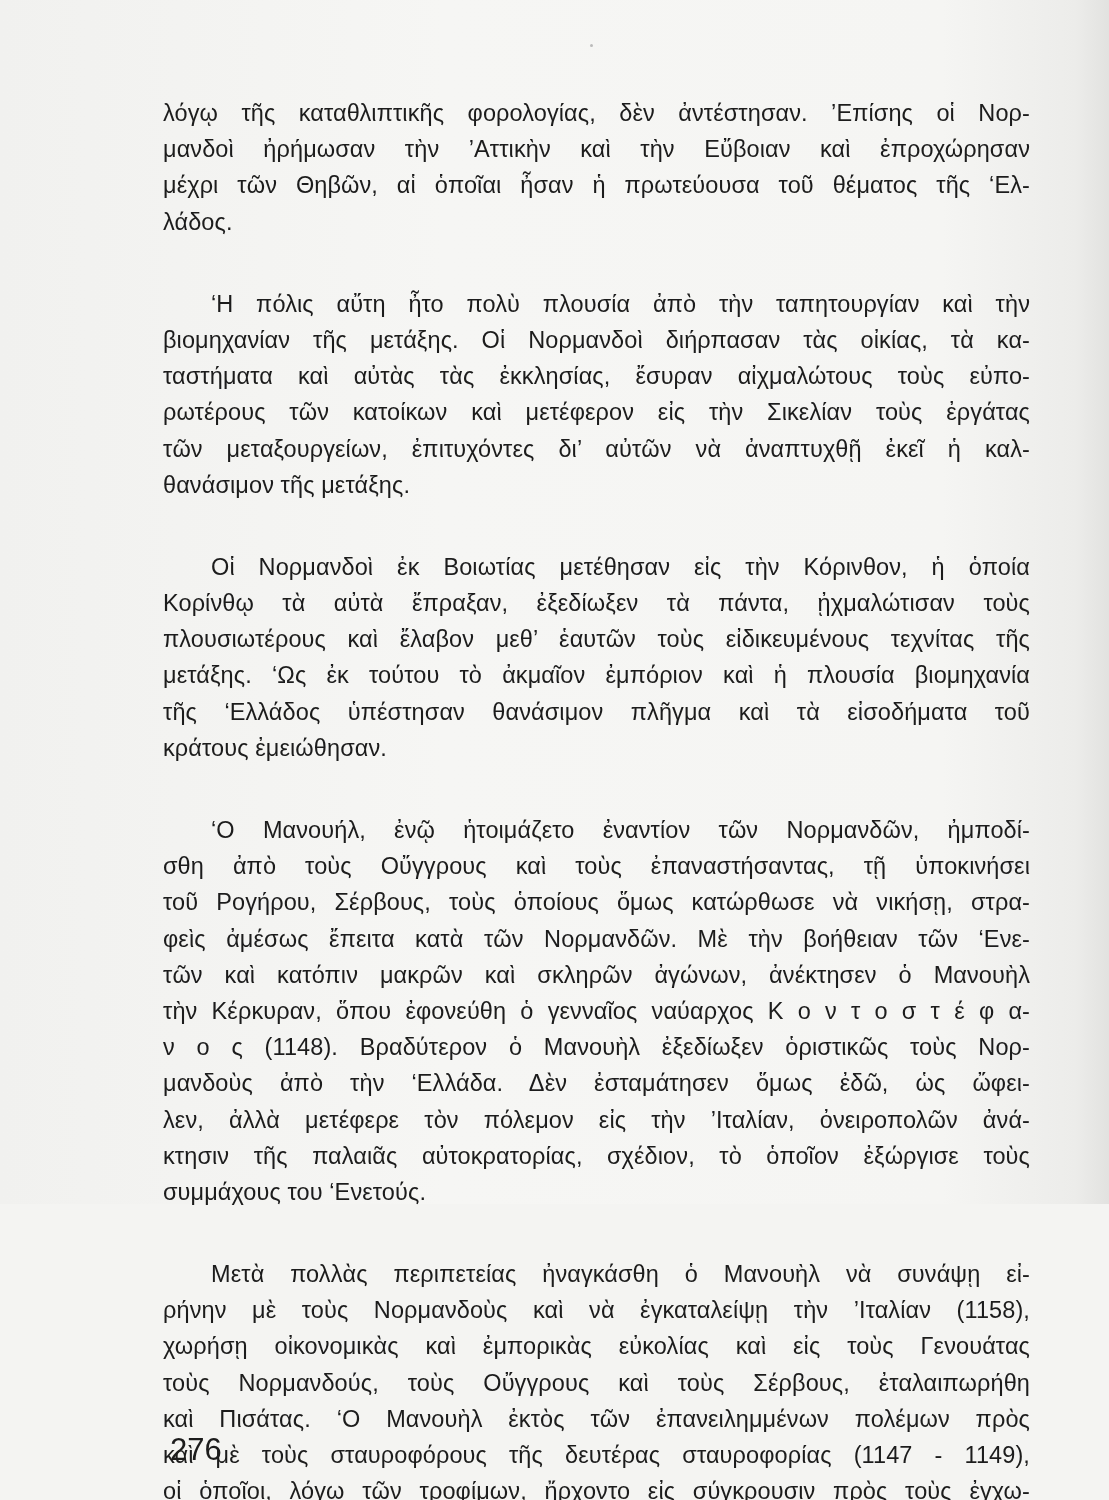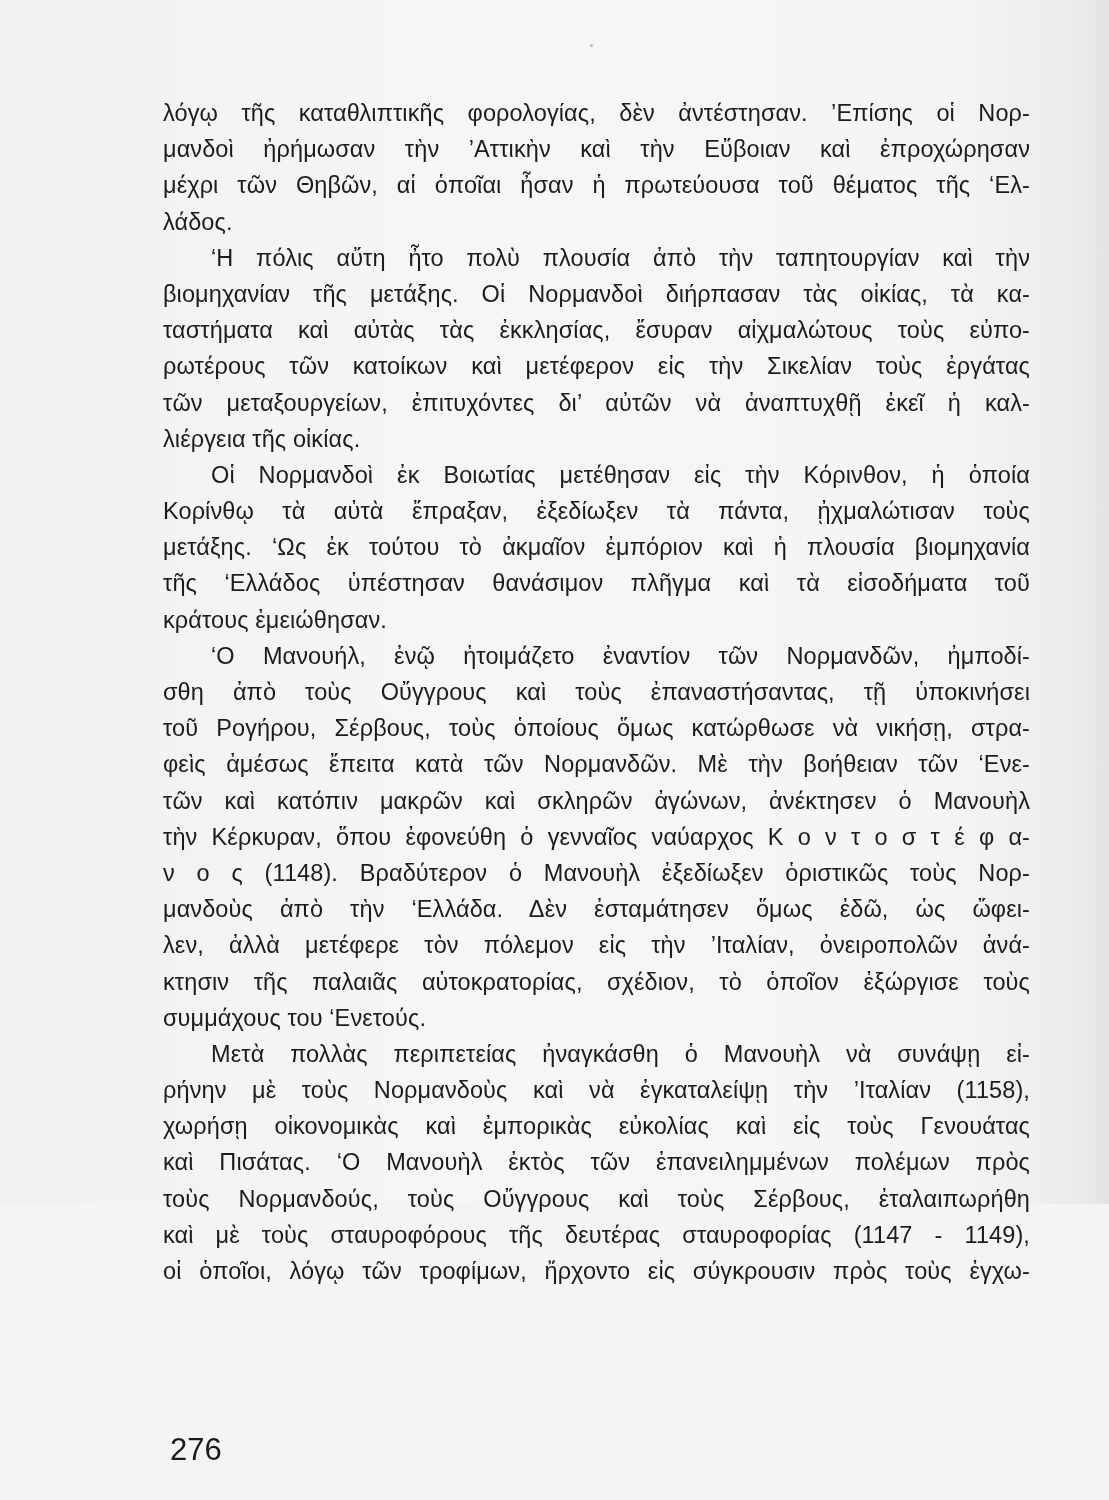--- a/index.html
+++ b/index.html
@@ -21,21 +21,21 @@
     display:block;
     height:36.2px;
     line-height:36.2px;
     font-size:23.5px;
     white-space:nowrap;
     text-align:justify;
     text-align-last:justify;
     letter-spacing:0.1px;
   }
   .line.last { text-align-last:left; }
-  .line.indent { padding-left:48px; }
+  .line.indent { padding-left:48px;margin-top:46px; }
   .page-number {
     position:absolute; left:170px; top:1432px;
     font-size:31px; color:#1c1c1c;
   }
   .speck { position:absolute; width:3px; height:3px; background:#bbb; border-radius:50%; }
 </style>
 </head>
 <body>
 
 <div class="page">
@@ -45,25 +45,26 @@
         <span class="line">μανδοὶ ἠρήμωσαν τὴν ’Αττικὴν καὶ τὴν Εὔβοιαν καὶ ἐπροχώρησαν</span>
         <span class="line">μέχρι τῶν Θηβῶν, αἱ ὁποῖαι ἦσαν ἡ πρωτεύουσα τοῦ θέματος τῆς ‘Ελ-</span>
         <span class="line last">λάδος.</span>
       </div>
       <div>
         <span class="line indent">‘Η πόλις αὔτη ἦτο πολὺ πλουσία ἀπὸ τὴν ταπητουργίαν καὶ τὴν</span>
         <span class="line">βιομηχανίαν τῆς μετάξης. Οἱ Νορμανδοὶ διήρπασαν τὰς οἰκίας, τὰ κα-</span>
         <span class="line">ταστήματα καὶ αὐτὰς τὰς ἐκκλησίας, ἔσυραν αἰχμαλώτους τοὺς εὐπο-</span>
         <span class="line">ρωτέρους τῶν κατοίκων καὶ μετέφερον εἰς τὴν Σικελίαν τοὺς ἐργάτας</span>
         <span class="line">τῶν μεταξουργείων, ἐπιτυχόντες δι’ αὐτῶν νὰ ἀναπτυχθῇ ἐκεῖ ἡ καλ-</span>
-        <span class="line last">λιέργεια τῆς οἰκίας.</span>
+        <span class="line last">θανάσιμον τῆς μετάξης.</span>
       </div>
       <div>
         <span class="line indent">Οἱ Νορμανδοὶ ἐκ Βοιωτίας μετέθησαν εἰς τὴν Κόρινθον, ἡ ὁποία</span>
         <span class="line">Κορίνθῳ τὰ αὐτὰ ἔπραξαν, ἐξεδίωξεν τὰ πάντα, ᾐχμαλώτισαν τοὺς</span>
+        <span class="line">πλουσιωτέρους καὶ ἔλαβον μεθ’ ἑαυτῶν τοὺς εἰδικευμένους τεχνίτας τῆς</span>
         <span class="line">μετάξης. ‘Ως ἐκ τούτου τὸ ἀκμαῖον ἐμπόριον καὶ ἡ πλουσία βιομηχανία</span>
         <span class="line">τῆς ‘Ελλάδος ὑπέστησαν θανάσιμον πλῆγμα καὶ τὰ εἰσοδήματα τοῦ</span>
         <span class="line last">κράτους ἐμειώθησαν.</span>
       </div>
       <div>
         <span class="line indent">‘Ο Μανουήλ, ἐνῷ ἡτοιμάζετο ἐναντίον τῶν Νορμανδῶν, ἠμποδί-</span>
         <span class="line">σθη ἀπὸ τοὺς Οὔγγρους καὶ τοὺς ἐπαναστήσαντας, τῇ ὑποκινήσει</span>
         <span class="line">τοῦ Ρογήρου, Σέρβους, τοὺς ὁποίους ὅμως κατώρθωσε νὰ νικήσῃ, στρα-</span>
         <span class="line">φεὶς ἀμέσως ἔπειτα κατὰ τῶν Νορμανδῶν. Μὲ τὴν βοήθειαν τῶν ‘Ενε-</span>
         <span class="line">τῶν καὶ κατόπιν μακρῶν καὶ σκληρῶν ἀγώνων, ἀνέκτησεν ὁ Μανουὴλ</span>
@@ -71,21 +72,21 @@
         <span class="line">ν ο ς  (1148). Βραδύτερον ὁ Μανουὴλ ἐξεδίωξεν ὁριστικῶς τοὺς Νορ-</span>
         <span class="line">μανδοὺς ἀπὸ τὴν ‘Ελλάδα. Δὲν ἐσταμάτησεν ὅμως ἐδῶ, ὡς ὤφει-</span>
         <span class="line">λεν, ἀλλὰ μετέφερε τὸν πόλεμον εἰς τὴν ’Ιταλίαν, ὀνειροπολῶν ἀνά-</span>
         <span class="line">κτησιν τῆς παλαιᾶς αὐτοκρατορίας, σχέδιον, τὸ ὁποῖον ἐξώργισε τοὺς</span>
         <span class="line last">συμμάχους του ‘Ενετούς.</span>
       </div>
       <div>
         <span class="line indent">Μετὰ πολλὰς περιπετείας ἠναγκάσθη ὁ Μανουὴλ νὰ συνάψῃ εἰ-</span>
         <span class="line">ρήνην μὲ τοὺς Νορμανδοὺς καὶ νὰ ἐγκαταλείψῃ τὴν ’Ιταλίαν (1158),</span>
         <span class="line">χωρήσῃ οἰκονομικὰς καὶ ἐμπορικὰς εὐκολίας καὶ εἰς τοὺς Γενουάτας</span>
+        <span class="line">τοὺς Νορμανδούς, τοὺς Οὔγγρους καὶ τοὺς Σέρβους, ἐταλαιπωρήθη</span>
         <span class="line">καὶ Πισάτας. ‘Ο Μανουὴλ ἐκτὸς τῶν ἐπανειλημμένων πολέμων πρὸς</span>
-        <span class="line">τοὺς Νορμανδούς, τοὺς Οὔγγρους καὶ τοὺς Σέρβους, ἐταλαιπωρήθη</span>
         <span class="line">καὶ μὲ τοὺς σταυροφόρους τῆς δευτέρας σταυροφορίας (1147 - 1149),</span>
         <span class="line">οἱ ὁποῖοι, λόγῳ τῶν τροφίμων, ἤρχοντο εἰς σύγκρουσιν πρὸς τοὺς ἐγχω-</span>
       </div>
     </div>
   <div class="page-number">276</div>
   <div class="speck" style="left:590px;top:44px;"></div>
 </div>
 
 </body></html>

